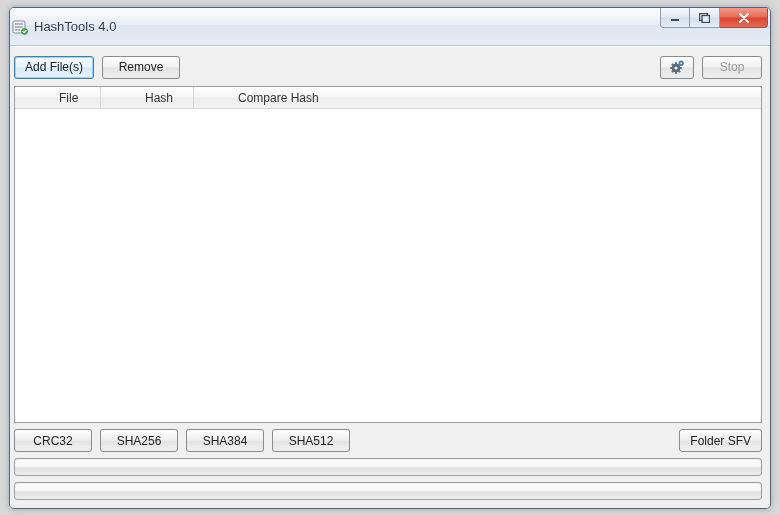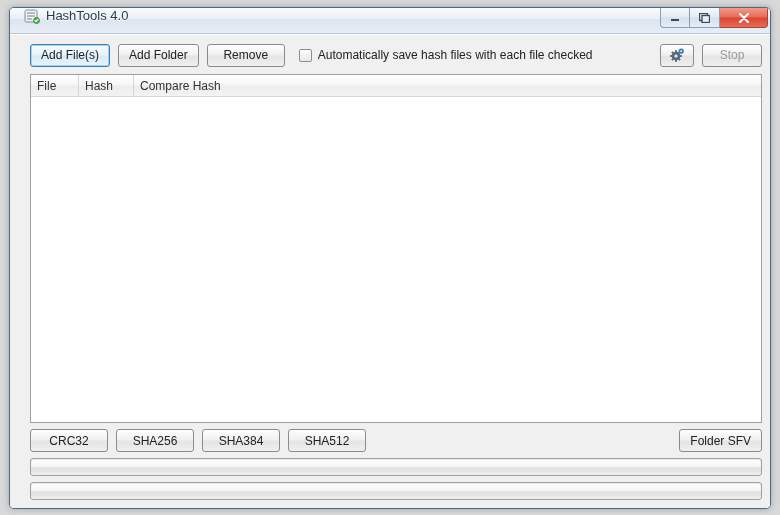--- a/index.html
+++ b/index.html
@@ -18,25 +18,26 @@
     background: #fff;
     border: 1px solid #4a6a8a;
     border-radius: 5px;
     box-shadow: 0 0 6px rgba(0,0,0,0.25);
     display: flex;
     flex-direction: column;
     overflow: hidden;
   }
   
   .titlebar {
-    height: 26px;
+    height: 38px;
     background: linear-gradient(to bottom, #fbfcfd 0%, #e9eef5 45%, #dde5ef 46%, #e6edf5 100%);
     border-bottom: 1px solid #b9c6d6;
     display: flex;
-    padding: 0 2px 0 14px;
+    align-items: center;
+    padding: 0 2px 0 2px;
     flex: 0 0 auto;
   }
   .titlebar .app-icon {
     width: 16px; height: 16px;
     margin-right: 6px;
     display: flex; align-items: center; justify-content: center;
   }
   .titlebar .title-text {
     color: #2b3a4a;
     font-size: 13px;
@@ -60,21 +61,21 @@
     border-bottom-right-radius: 4px;
     background: linear-gradient(to bottom, #f39a8a 0%, #e86a56 48%, #d94531 52%, #e86a56 100%);
     border-color: #a84737;
   }
   .winbtn svg { display: block; }
   
   .client {
     flex: 1 1 auto;
     background: #f0f0f0;
     border-top: 1px solid #fff;
-    padding: 7px 8px 8px 20px;
+    padding: 7px 8px 8px 4px;
     display: flex;
     flex-direction: column;
     gap: 6px;
   }
   
   .toolbar {
     display: flex;
     align-items: center;
     gap: 8px;
     height: 26px;
@@ -129,20 +130,21 @@
     background: linear-gradient(to bottom, #ffffff 0%, #f6f6f6 48%, #ececec 52%, #f3f3f3 100%);
     border-bottom: 1px solid #d6d6d6;
     font-size: 12px;
     color: #333;
   }
   .listheader .col {
     display: flex; align-items: center;
     padding: 0 6px;
     border-right: 1px solid #d6d6d6;
     white-space: nowrap;
+    margin-left: 38px;
   }
   .listheader .col:last-child { border-right: none; flex: 1 1 auto; }
   .listbody {
     flex: 1 1 auto;
     background: #fff;
   }
   
   .hashrow {
     display: flex;
     align-items: center;
@@ -199,26 +201,21 @@
           <path d="M2 1 L10 9 M10 1 L2 9" stroke="#fff" stroke-width="2" stroke-linecap="round"></path>
         </svg>
       </div>
     </div>
   </div>
 
   <div class="client">
 
     <div class="toolbar">
       <button class="btn highlight">Add File(s)</button>
-      <button class="btn">Add Folder</button>
       <button class="btn">Remove</button>
-      <label class="checkbox-wrap">
-        <span class="checkbox-box"></span>
-        <span>Automatically save hash files with each file checked</span>
-      </label>
       <span class="spacer"></span>
       <button class="btn icon-only">
         <svg width="16" height="16" viewBox="0 0 16 16">
           <g fill="#5a6a7a">
             <circle cx="7" cy="9" r="4.3"></circle>
             <rect x="6" y="3.2" width="2" height="2"></rect>
             <rect x="6" y="12.8" width="2" height="2"></rect>
             <rect x="1.2" y="8" width="2" height="2"></rect>
             <rect x="10.8" y="8" width="2" height="2"></rect>
             <rect x="2.6" y="4.6" width="2" height="2" transform="rotate(45 3.6 5.6)"></rect>

